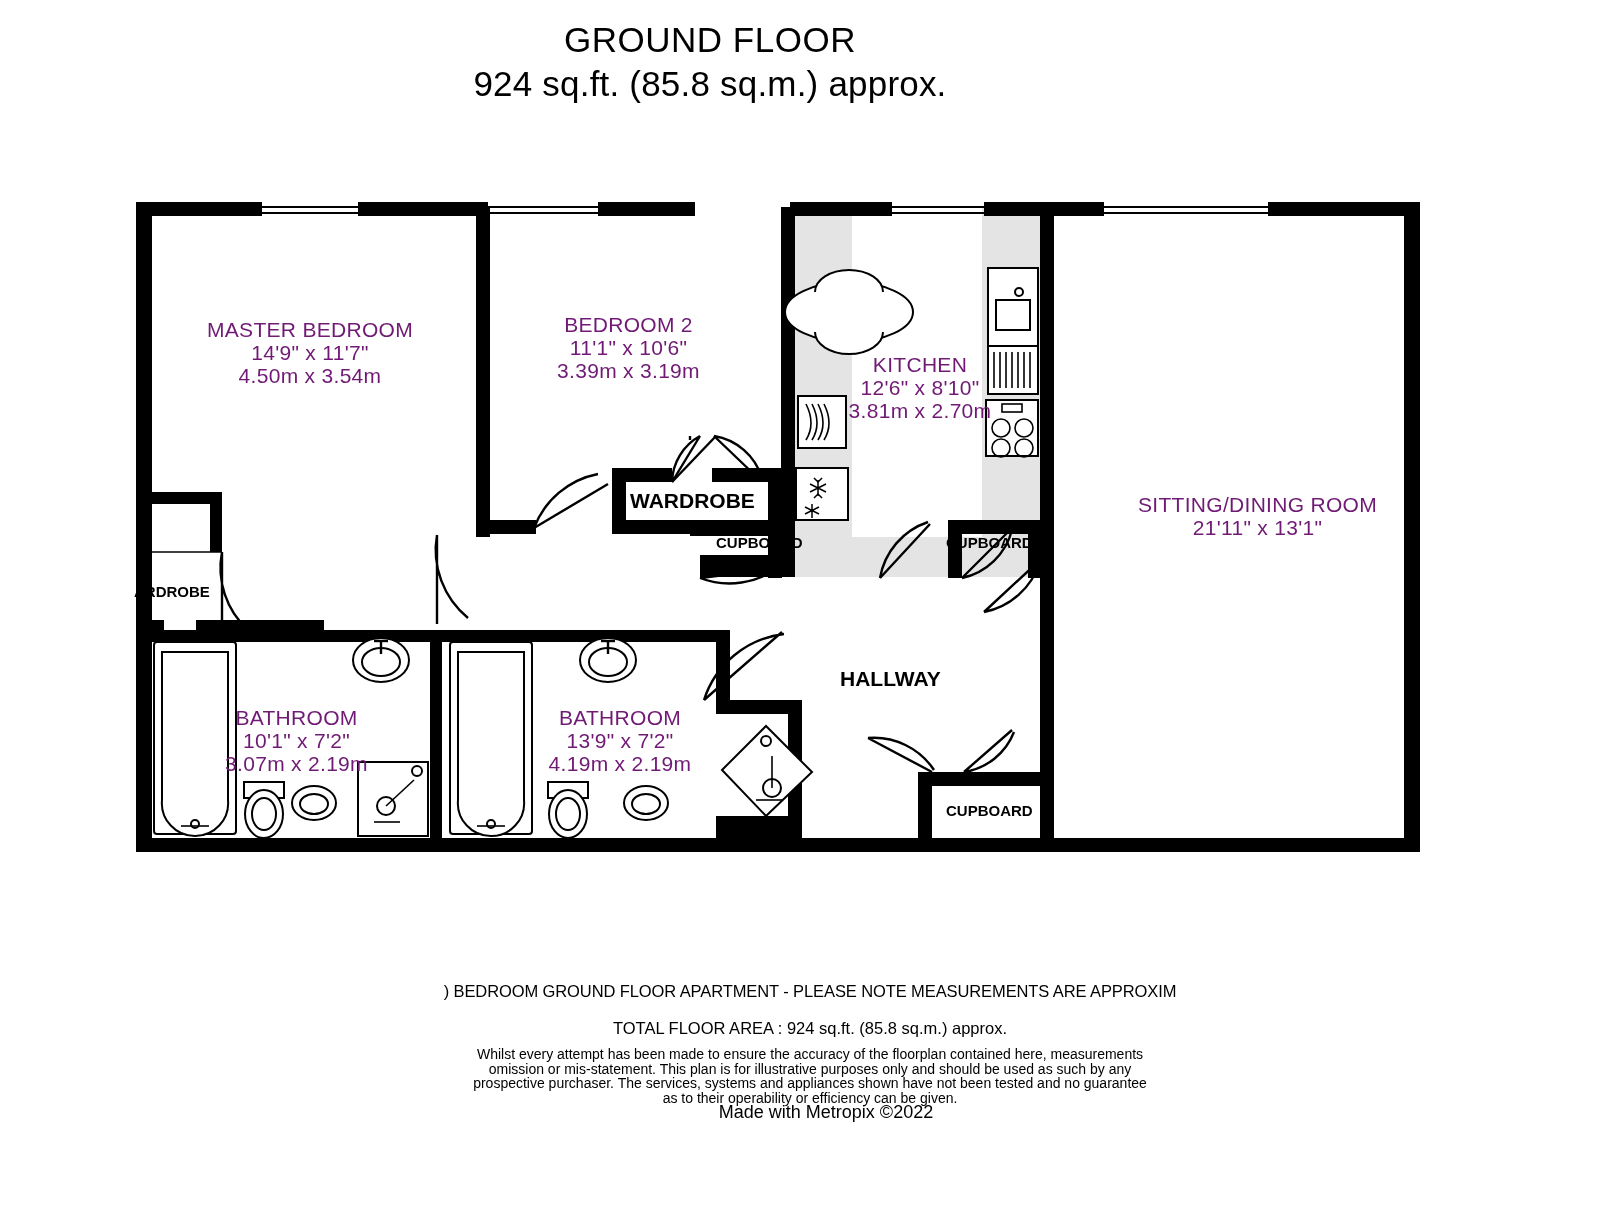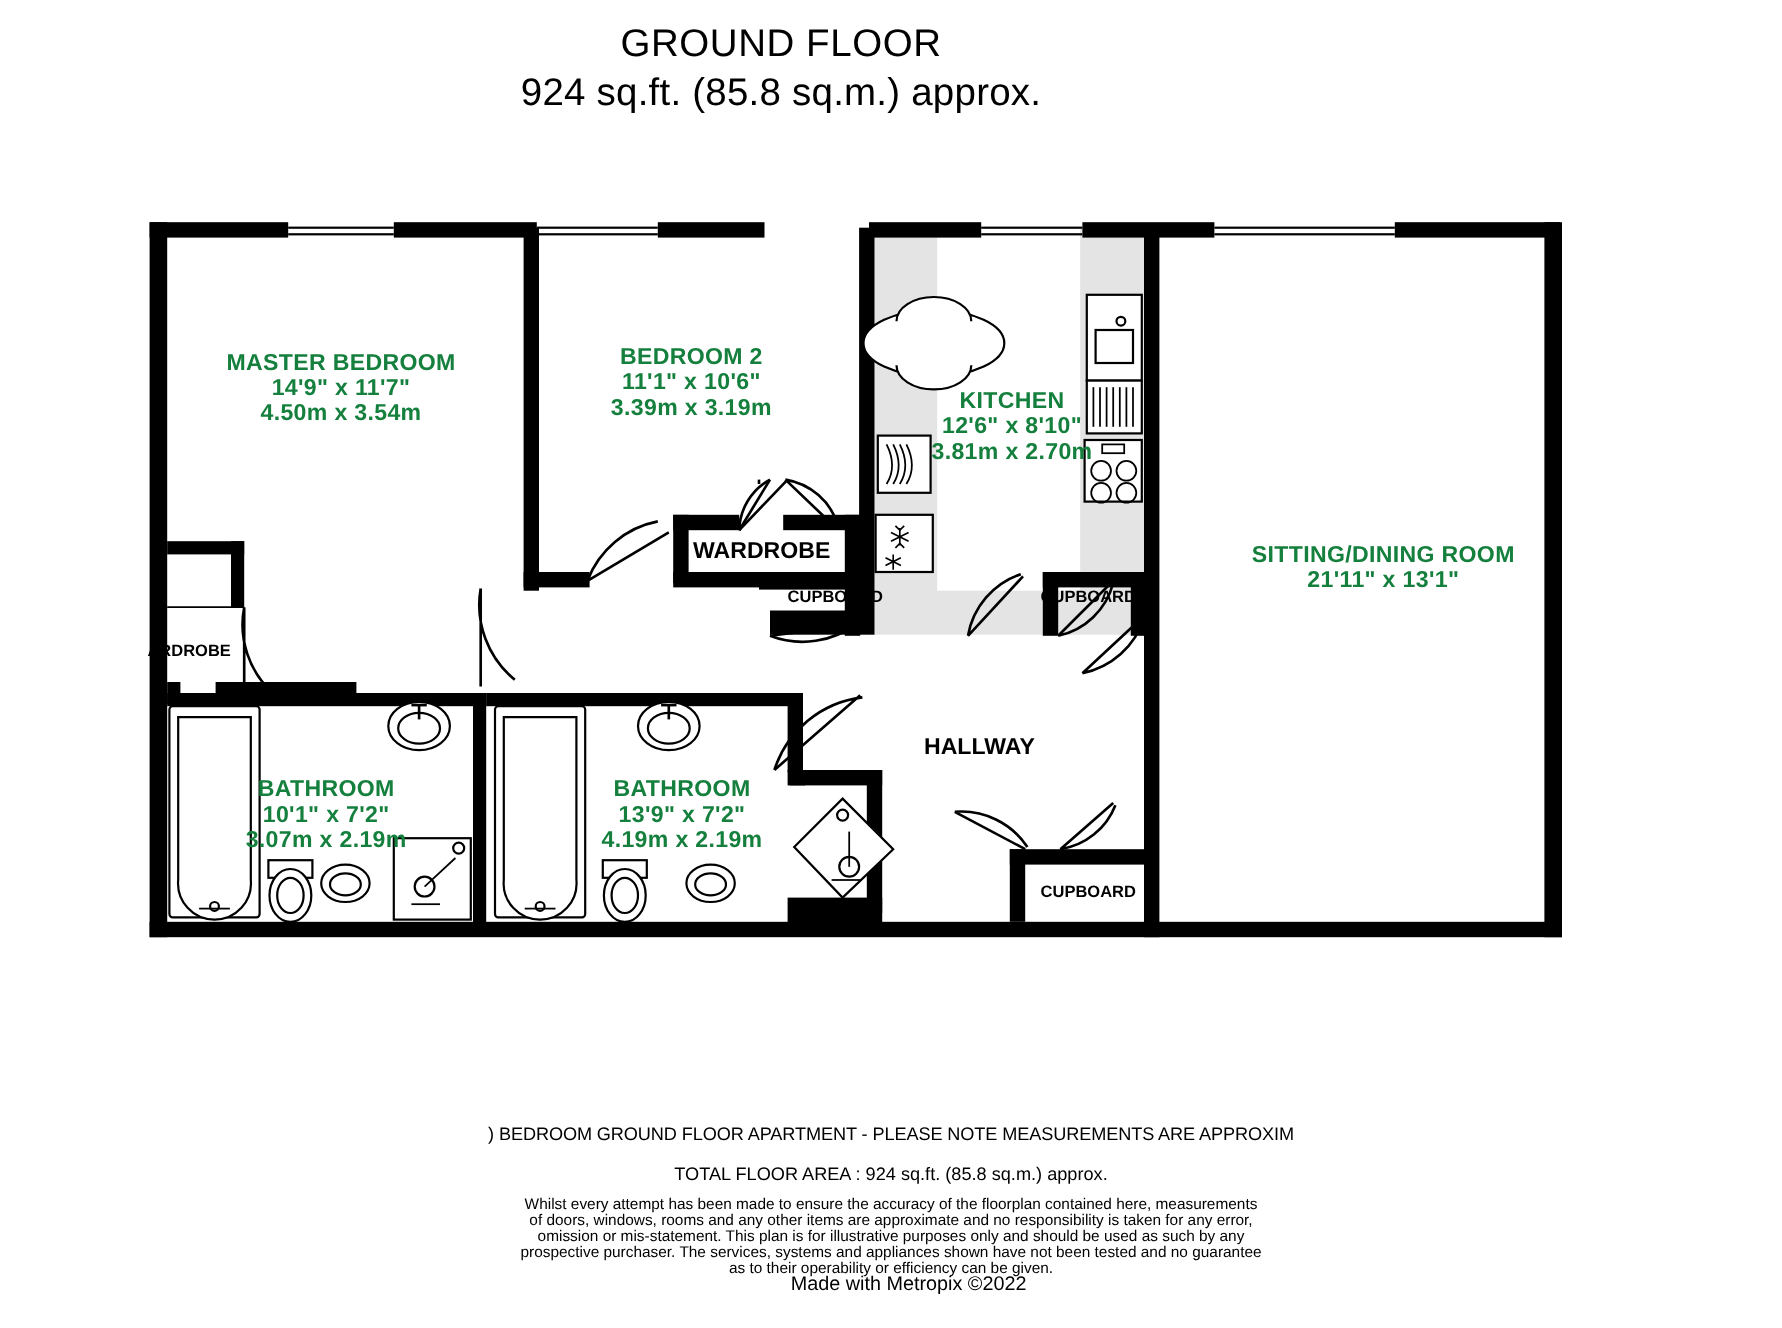--- a/index.html
+++ b/index.html
@@ -43,22 +43,22 @@
     left: 0;
     top: 0;
     width: 1620px;
     height: 1207px;
   }
 
   
   .room-label {
     position: absolute;
     text-align: center;
-    font-weight: bold;
-    color: #15803d;
+    font-weight: normal;
+    color: #701a75;
     white-space: nowrap;
     pointer-events: none;
   }
   .room-label .rm-name {
     font-size: 21px;
     line-height: 23px;
     letter-spacing: 0.3px;
   }
   .room-label .rm-imp,
   .room-label .rm-met {
@@ -81,21 +81,20 @@
     top: 980px;
     width: 1620px;
     text-align: center;
   }
   #footer .fl-desc {
     font-size: 16.5px;
     line-height: 22px;
     letter-spacing: -0.1px;
     white-space: nowrap;
     overflow: hidden;
-    margin-top: 40px;
   }
   #footer .fl-area {
     font-size: 16.5px;
     line-height: 22px;
     margin-top: 15px;
   }
   #footer .fl-disc {
     font-size: 14px;
     line-height: 14.6px;
     margin-top: 8px;
@@ -367,18 +366,17 @@
 <div class="small-label" style="left:946px; top:535px;">CUPBOARD</div>
 
 <div class="small-label" style="left:946px; top:803px;">CUPBOARD</div>
 
 <div class="small-label" style="left:840px; top:667px; font-size:21px; line-height:23px;">HALLWAY</div>
 
 <div id="footer">
   <div class="fl-desc">) BEDROOM GROUND FLOOR APARTMENT - PLEASE NOTE MEASUREMENTS ARE APPROXIM</div>
   <div class="fl-area">TOTAL FLOOR AREA : 924 sq.ft. (85.8 sq.m.) approx.</div>
   <div class="fl-disc">Whilst every attempt has been made to ensure the accuracy of the floorplan contained here, measurements</div>
-  <div class="fl-disc" style="margin-top:0;">of doors, windows, rooms and any other items are approximate and no responsibility is taken for any error,</div>
   <div class="fl-disc" style="margin-top:0;">omission or mis-statement. This plan is for illustrative purposes only and should be used as such by any</div>
   <div class="fl-disc" style="margin-top:0;">prospective purchaser. The services, systems and appliances shown have not been tested and no guarantee</div>
   <div class="fl-disc" style="margin-top:0;">as to their operability or efficiency can be given.</div>
   <div class="fl-made">Made with Metropix ©2022</div>
 </div>
 
 </body></html>

